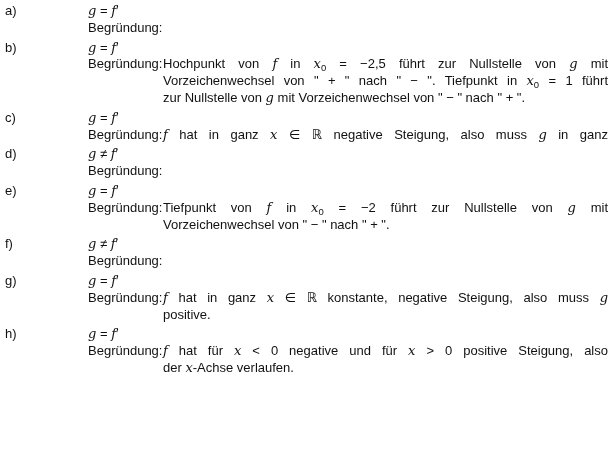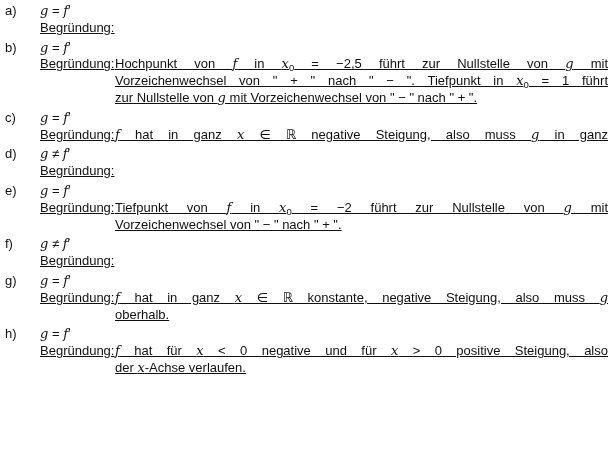--- a/index.html
+++ b/index.html
@@ -25,27 +25,27 @@
     display: flex;
     margin-bottom: 3px;
   }
   .item-label {
     width: 35px;
     flex-shrink: 0;
   }
   .item-body {
     flex: 1;
     min-width: 0;
+    margin-left: 48px;
   }
   .claim {
     white-space: nowrap;
   }
   .reason {
     display: flex;
-    text-decoration: underline;
   }
   .reason-label {
     width: 75px;
     flex-shrink: 0;
   }
   .reason-lines {
     flex: 1;
     min-width: 0;
   }
   .rline {
@@ -144,21 +144,21 @@
   </div>
 
   <div class="item">
     <span class="item-label">g)</span>
     <div class="item-body">
       <div class="claim"><span class="var">g</span> = <span class="var">f</span>′</div>
       <div class="reason">
         <span class="reason-label">Begründung:</span>
         <div class="reason-lines">
             <div class="rline j"><span class="var">f</span> hat in ganz <span class="var">x</span> ∈ ℝ konstante, negative Steigung, also muss <span class="var">g</span></div>
-            <div class="rline">oberhalb.</div>
+            <div class="rline">positive.</div>
           </div>
       </div>
     </div>
   </div>
 
   <div class="item">
     <span class="item-label">h)</span>
     <div class="item-body">
       <div class="claim"><span class="var">g</span> = <span class="var">f</span>′</div>
       <div class="reason">

